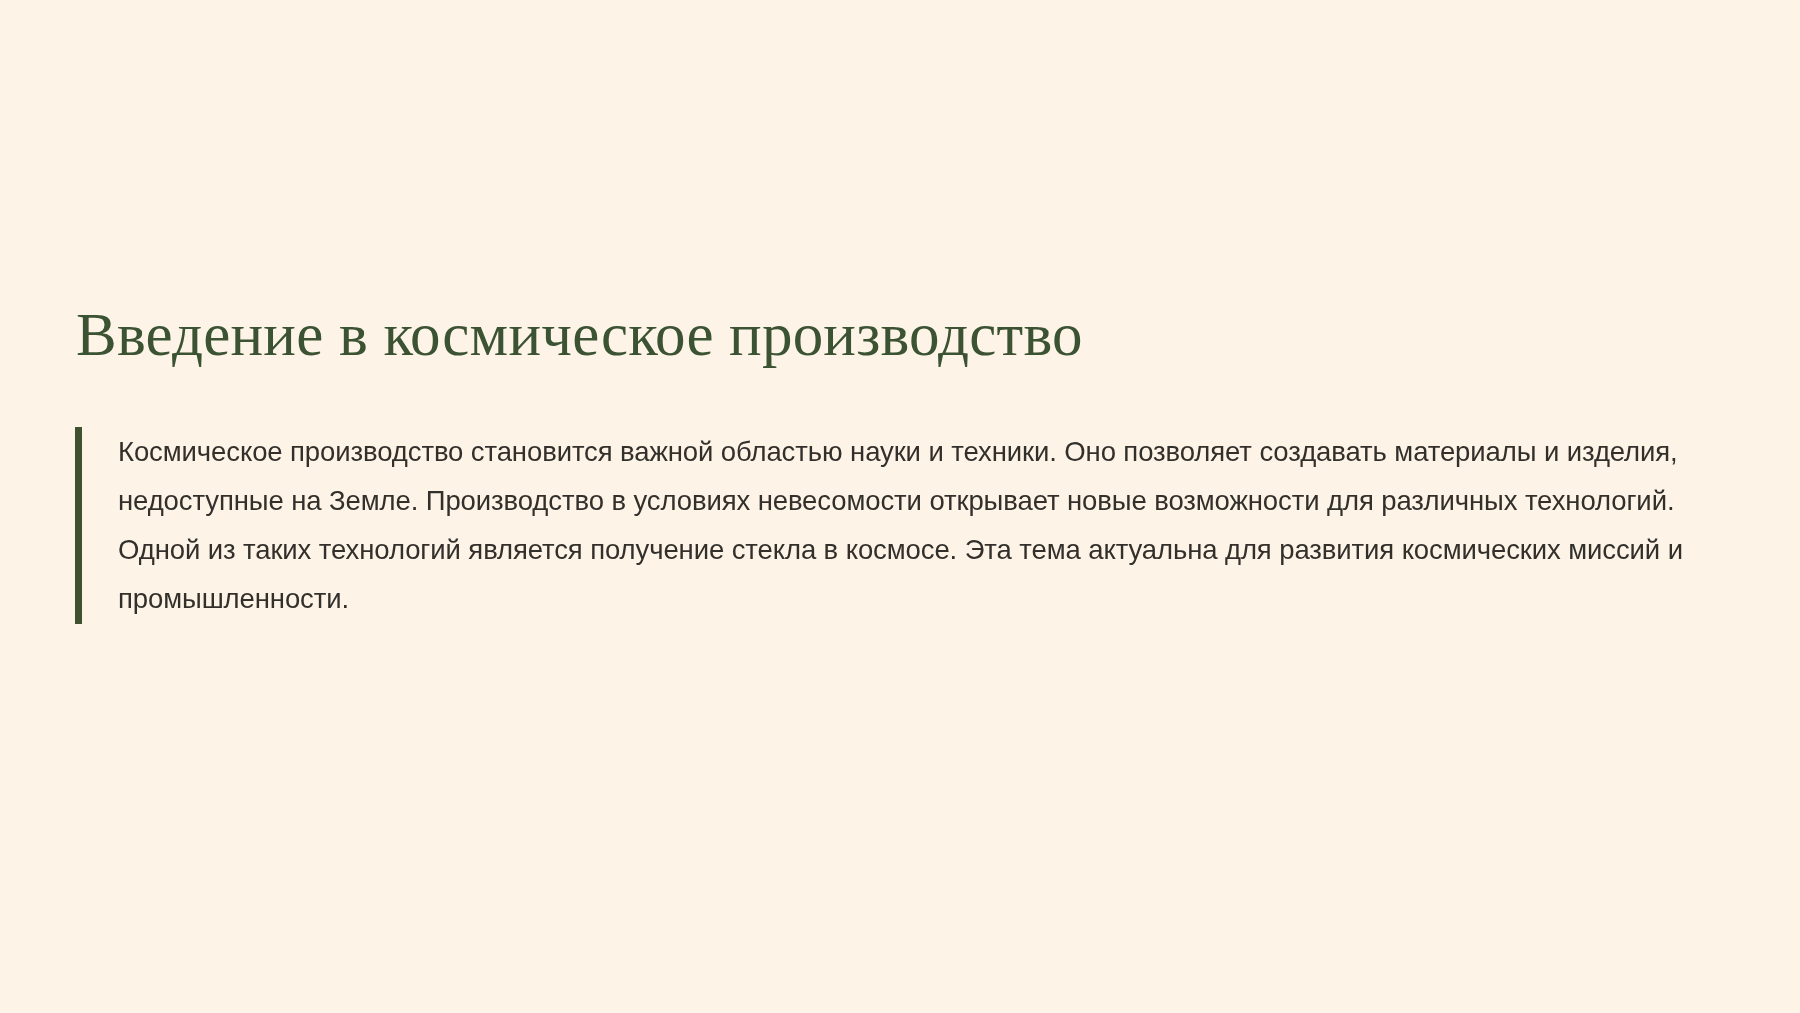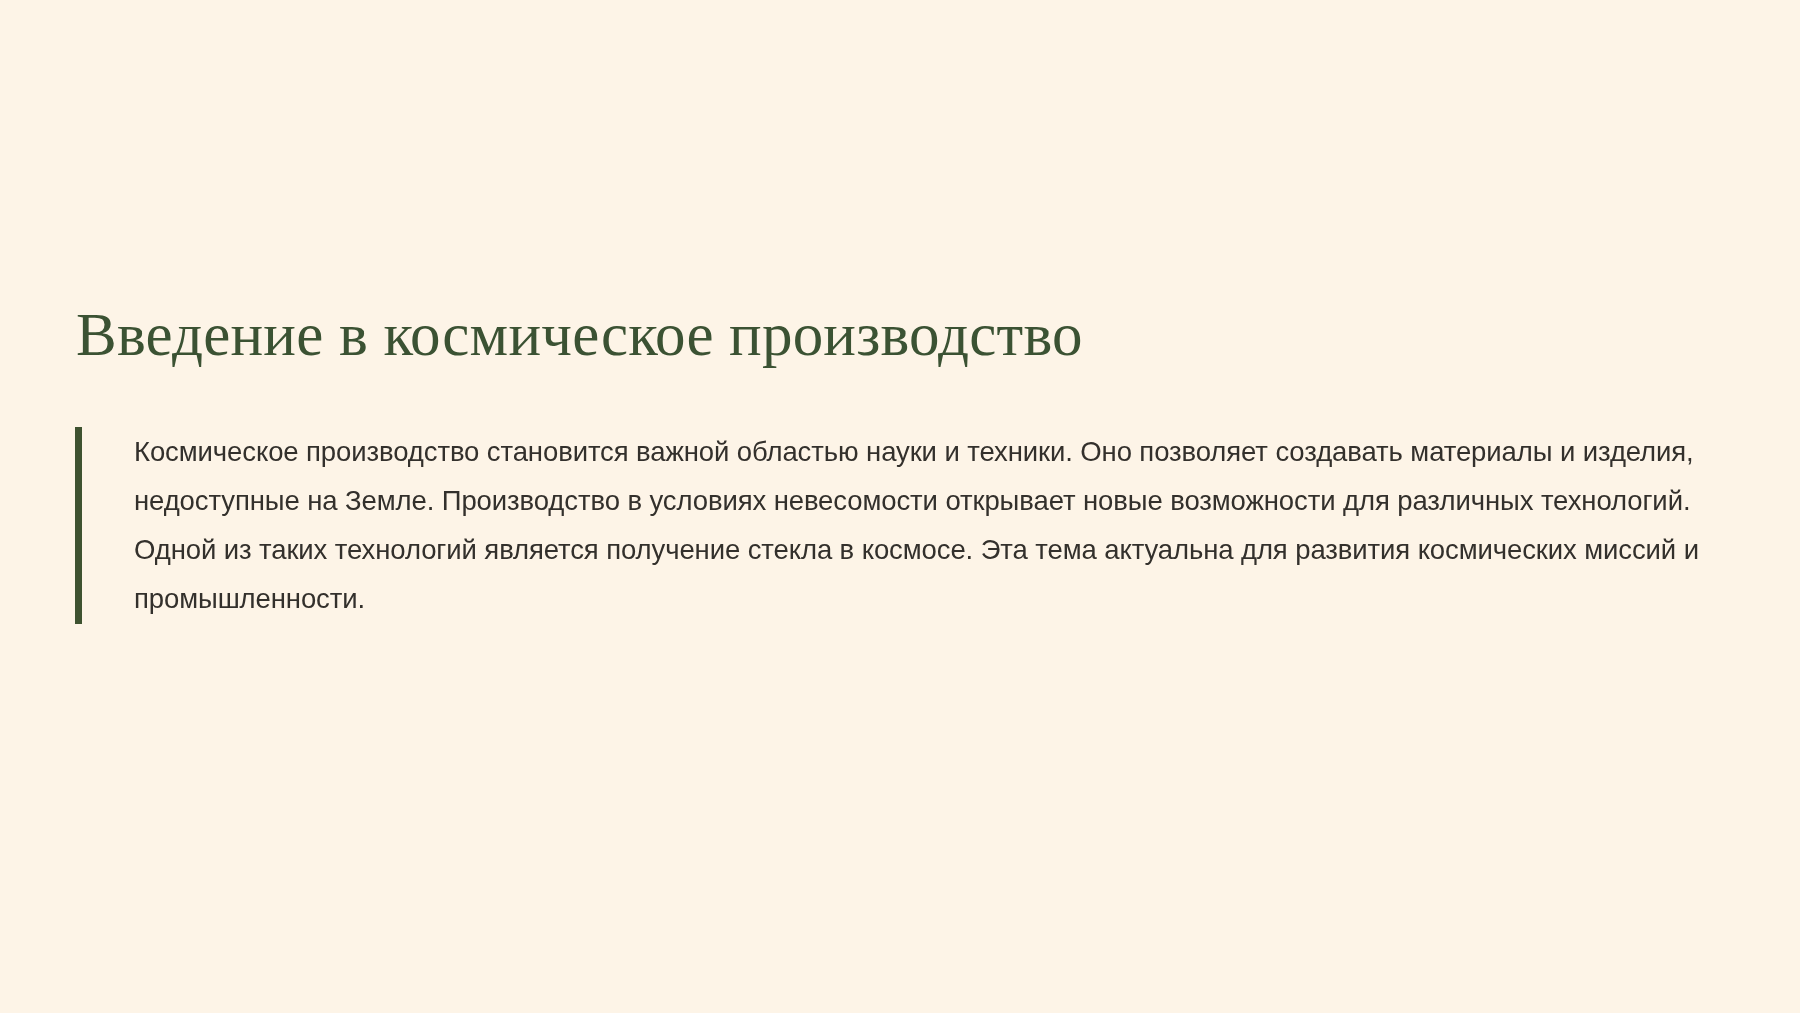--- a/index.html
+++ b/index.html
@@ -51,21 +51,21 @@
   .accent-bar {
     position: absolute;
     left: 0;
     top: 0;
     width: 7px;
     height: 197px;
     background: #3e5230;
   }
 
   .body-paragraph {
-    margin: 16px;
+    margin: 0;
     font-family: "Liberation Sans", "DejaVu Sans", sans-serif;
     font-weight: 400;
     font-size: 27.5px;
     line-height: 49px;
     color: #33302c;
     width: 1630px;
     text-align: left;
     letter-spacing: -0.1px;
   }
 </style>

